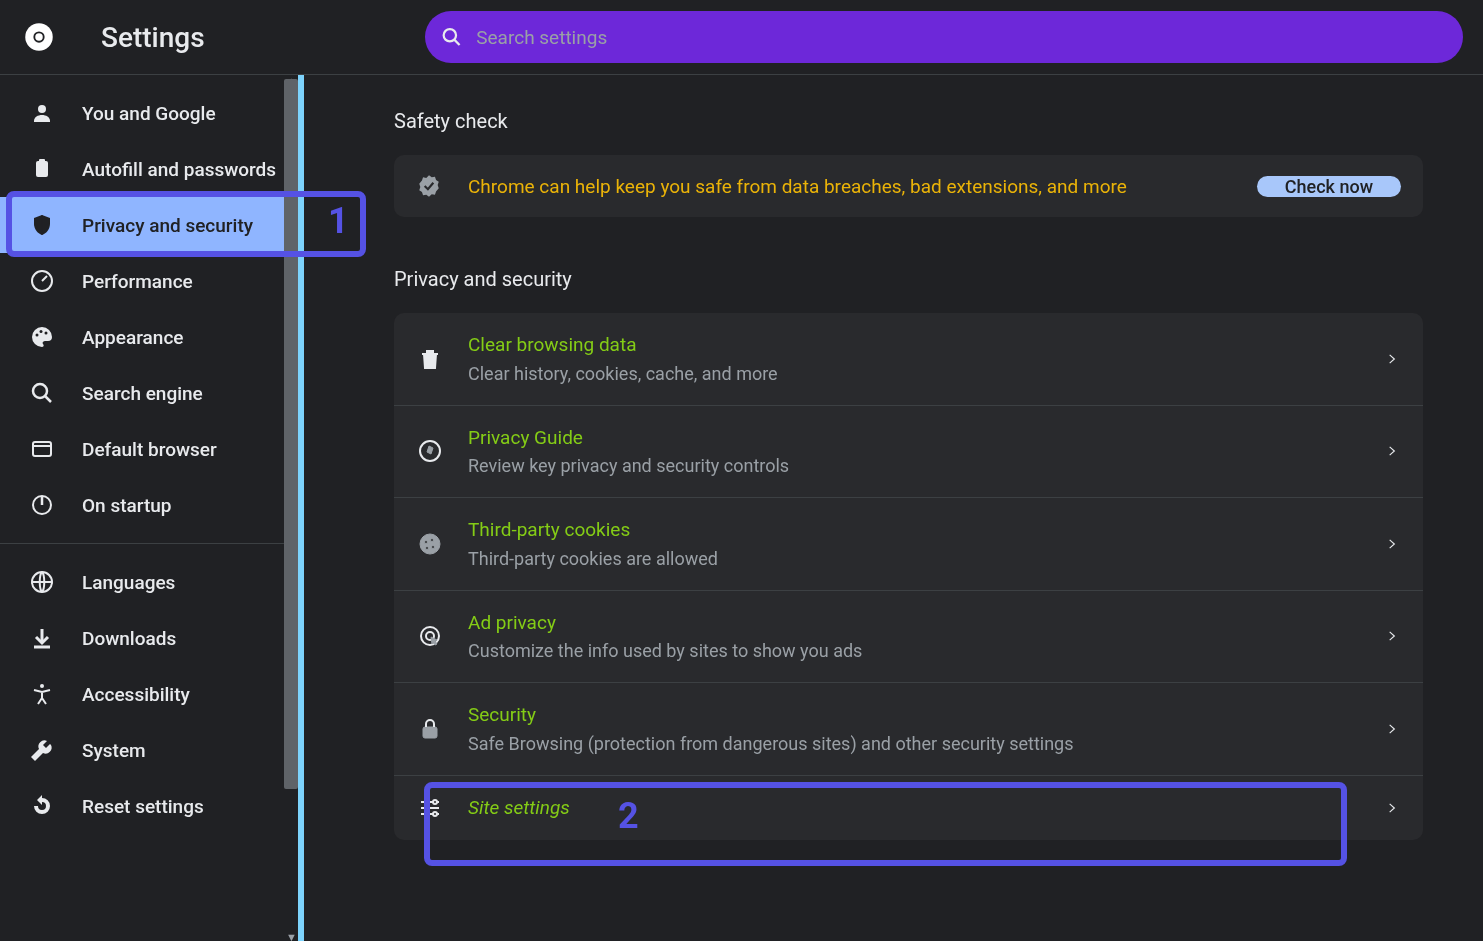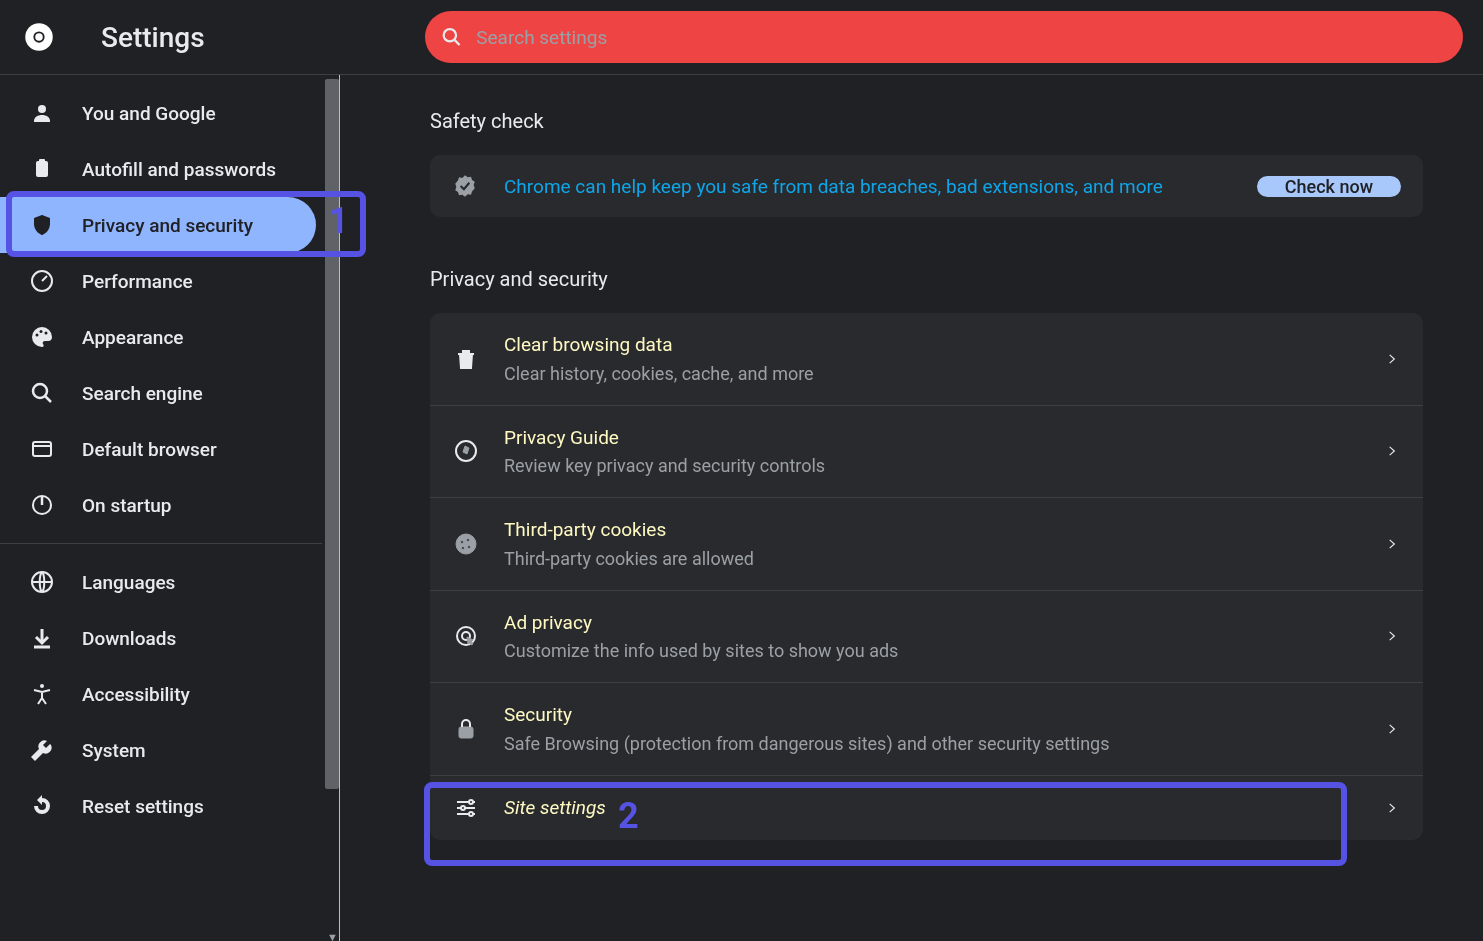--- a/index.html
+++ b/index.html
@@ -35,21 +35,21 @@
     color: #e8eaed;
     margin-left: 19px;
   }
   .search-wrap {
     flex: 1;
     padding-right: 20px;
   }
   .search-field {
     display: flex;
     align-items: center;
-    background: #ef4444;
+    background: #6d28d9;
     border-radius: 36px;
     height: 52px;
     padding: 0 16px;
   }
   .search-field svg { margin-right: 14px; }
   .search-field input {
     background: transparent;
     border: none;
     outline: none;
     color: #e8eaed;
@@ -57,23 +57,23 @@
     width: 100%;
   }
   .search-field input::placeholder { color: #9aa0a6; }
 
   
   .body {
     display: flex;
     height: calc(941px - 75px);
   }
   .sidebar-wrap {
-    width: 340px;
+    width: 304px;
     position: relative;
-    border-right: 1px solid #7dd3fc;
+    border-right: 6px solid #7dd3fc;
   }
   .sidebar {
     height: 100%;
     overflow-y: auto;
     padding-top: 10px;
   }
   .scrollbar-thumb {
     position: absolute;
     right: 0;
     top: 4px;
@@ -142,21 +142,21 @@
   .card {
     background: #292a2d;
     border-radius: 10px;
   }
   .safety-row {
     display: flex;
     align-items: center;
     padding: 18px 22px;
     gap: 26px;
   }
-  .safety-text { flex: 1; font-size: 19px; color: #0ea5e9; }
+  .safety-text { flex: 1; font-size: 19px; color: #eab308; }
   .check-now-btn {
     background: #a8c7fa;
     color: #202124;
     border-radius: 26px;
     padding: 0 28px;
     font-size: 18px;
     font-weight: 500;
     cursor: pointer;
   }
   .safety-icon { fill: #9aa0a6; }
@@ -172,21 +172,21 @@
   }
   .list-row:last-child { border-bottom: none; font-style: italic; }
   .list-row .row-icon {
     width: 24px; height: 24px;
     fill: #9aa0a6;
     stroke: #9aa0a6;
     margin-right: 26px;
     flex-shrink: 0;
   }
   .row-texts { flex: 1; }
-  .row-title { font-size: 19px; color: #fef9c3; line-height: 1.5; }
+  .row-title { font-size: 19px; color: #84cc16; line-height: 1.5; }
   .row-sub { font-size: 18px; color: #9aa0a6; line-height: 1.5; }
   .row-chevron { fill: #9aa0a6; width: 14px; height: 14px; flex-shrink: 0; }
 
   
   .annot {
     position: absolute;
     border: 6px solid #5552e4;
     border-radius: 8px;
     pointer-events: none;
     z-index: 50;

